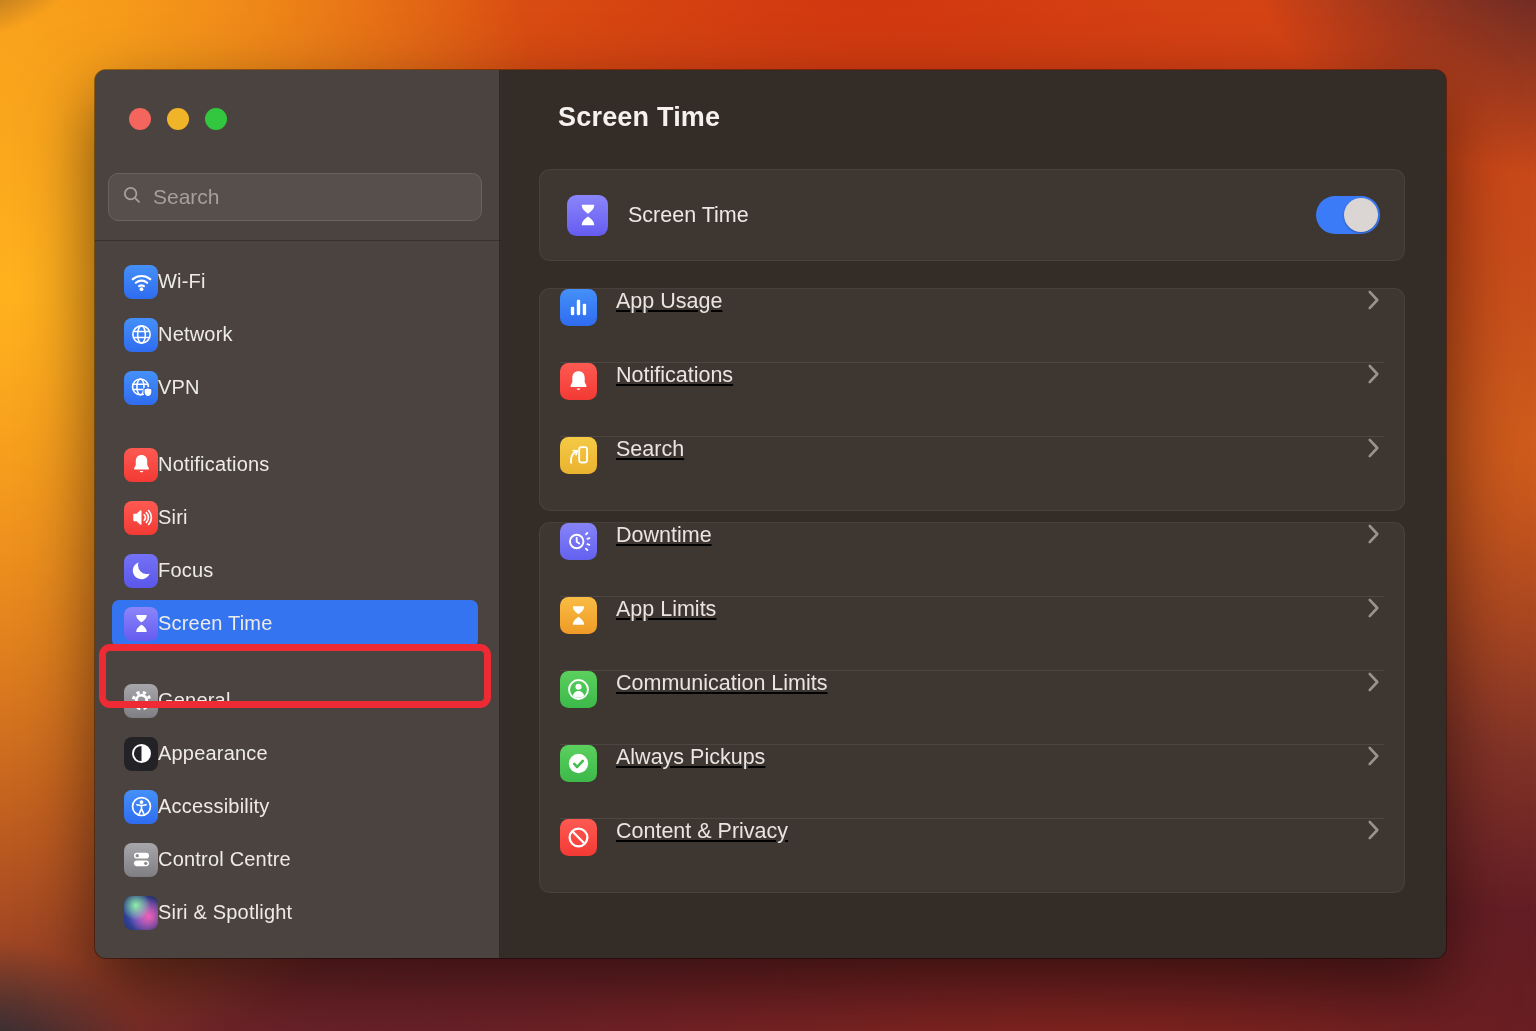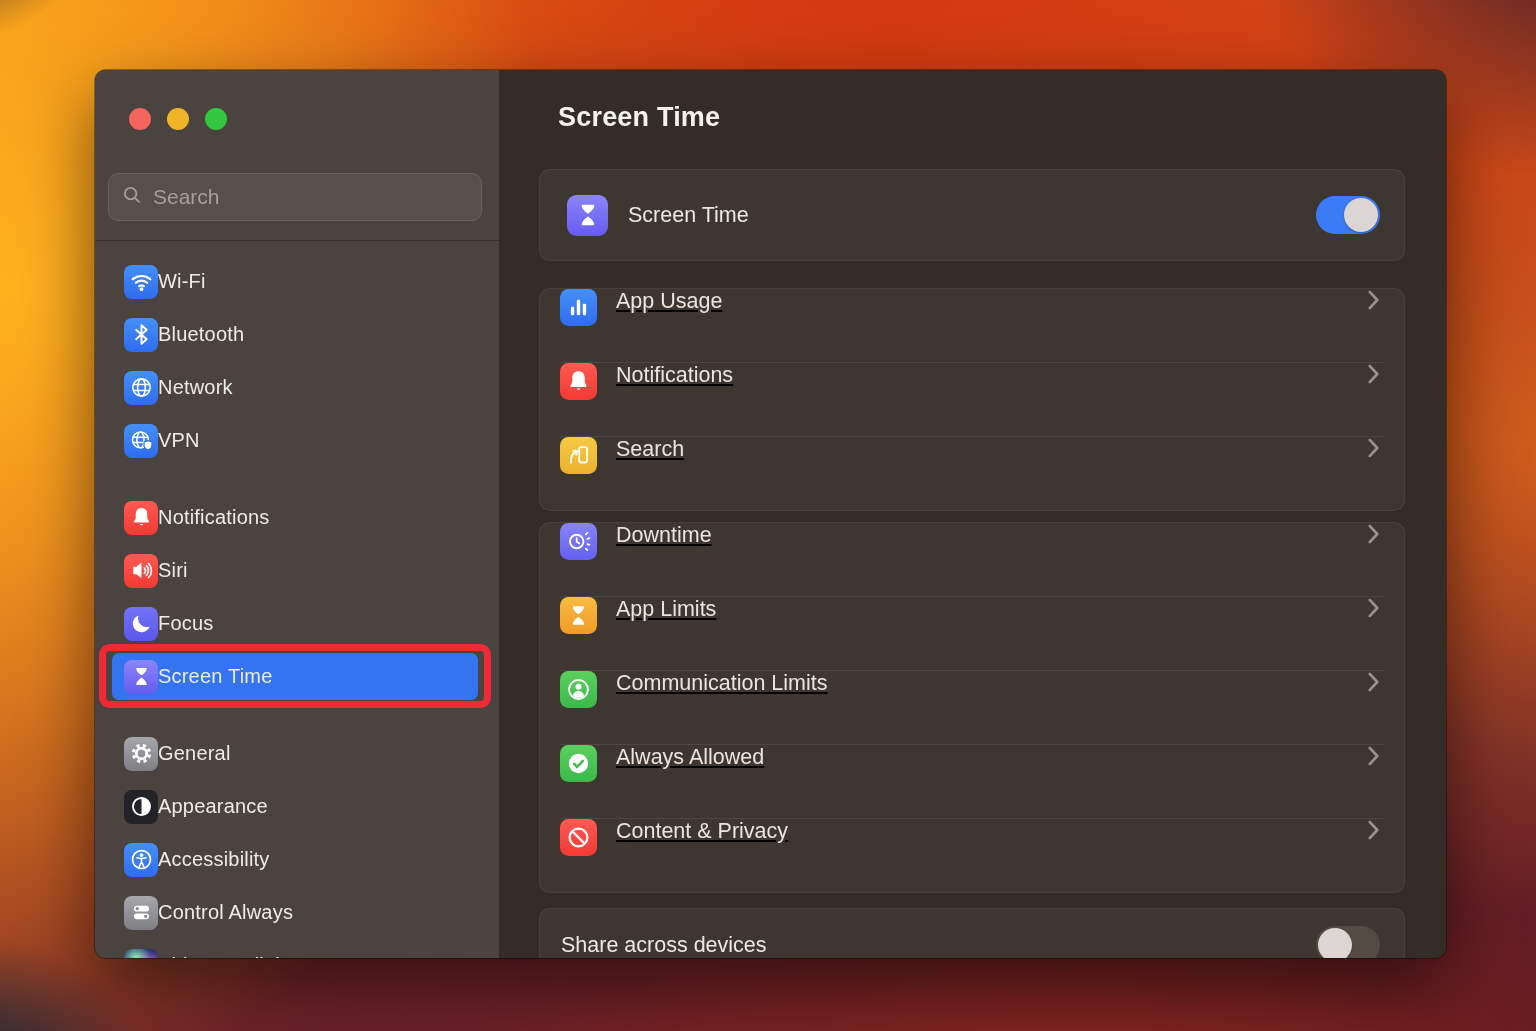--- a/index.html
+++ b/index.html
@@ -132,28 +132,20 @@
                 <path d="M9.7 16.5a4.1 4.1 0 0 1 4.6 0"></path>
               </g>
               <circle cx="12" cy="19.4" r="1.8" fill="#fff"></circle>
             </svg>
         </span>
         <span class="lbl">Wi-Fi</span>
       </div>
       <div class="side-item">
         <span class="ic bg-blue">
           <svg viewBox="0 0 24 24">
-              <path d="M7 7.6l10 8.9-5 4.4V3.1l5 4.4-10 8.9" fill="none" stroke="#fff" stroke-width="1.9" stroke-linejoin="round" stroke-linecap="round"></path>
-            </svg>
-        </span>
-        <span class="lbl">Bluetooth</span>
-      </div>
-      <div class="side-item">
-        <span class="ic bg-blue">
-          <svg viewBox="0 0 24 24">
               <g fill="none" stroke="#fff" stroke-width="1.5">
                 <circle cx="12" cy="12" r="8.3"></circle>
                 <ellipse cx="12" cy="12" rx="3.7" ry="8.3"></ellipse>
                 <path d="M4 9.2h16M4 14.8h16"></path>
               </g>
             </svg>
         </span>
         <span class="lbl">Network</span>
       </div>
       <div class="side-item">
@@ -245,21 +237,21 @@
       </div>
       <div class="side-item">
         <span class="ic bg-gray">
           <svg viewBox="0 0 24 24">
               <rect x="4.8" y="5.6" width="14.4" height="5.4" rx="2.7" fill="#fff"></rect>
               <circle cx="7.9" cy="8.3" r="1.6" fill="#8c8c90"></circle>
               <rect x="4.8" y="13" width="14.4" height="5.4" rx="2.7" fill="#fff"></rect>
               <circle cx="16.1" cy="15.7" r="1.6" fill="#8c8c90"></circle>
             </svg>
         </span>
-        <span class="lbl">Control Always</span>
+        <span class="lbl">Control Centre</span>
       </div>
       <div class="side-item">
         <span class="ic bg-siri"></span>
         <span class="lbl">Siri &amp; Spotlight</span>
       </div>
 
     </div>
   </div>
 
   <div class="pane">
@@ -380,21 +372,21 @@
         </span>
       </div>
       <div class="row-divider"></div>
       <div class="nav-row">
         <span class="ic ic-lg bg-green">
           <svg viewBox="0 0 24 24">
               <circle cx="12" cy="12" r="8.6" fill="#fff"></circle>
               <path d="M8.2 12.4l2.6 2.7 5-5.4" fill="none" stroke="#45bd4f" stroke-width="2.3" stroke-linecap="round" stroke-linejoin="round"></path>
             </svg>
         </span>
-        <span class="lbl">Always Allowed</span>
+        <span class="lbl">Always Pickups</span>
         <span class="chevron">
           <svg width="13" height="22" viewBox="0 0 12 20">
               <path d="M2.5 2.5l7 7.5-7 7.5" fill="none" stroke="#9b928b" stroke-width="2.4" stroke-linecap="round" stroke-linejoin="round"></path>
             </svg>
         </span>
       </div>
       <div class="row-divider"></div>
       <div class="nav-row">
         <span class="ic ic-lg bg-red">
           <svg viewBox="0 0 24 24">
@@ -404,21 +396,15 @@
         </span>
         <span class="lbl">Content &amp; Privacy</span>
         <span class="chevron">
           <svg width="13" height="22" viewBox="0 0 12 20">
               <path d="M2.5 2.5l7 7.5-7 7.5" fill="none" stroke="#9b928b" stroke-width="2.4" stroke-linecap="round" stroke-linejoin="round"></path>
             </svg>
         </span>
       </div>
     </div>
 
-    <div class="card card-share flex-row">
-      <span class="lbl">Share across devices</span>
-      <div class="switch off">
-          <div class="knob"></div>
-        </div>
-    </div>
   </div>
 
 </div>
 
 </body></html>

